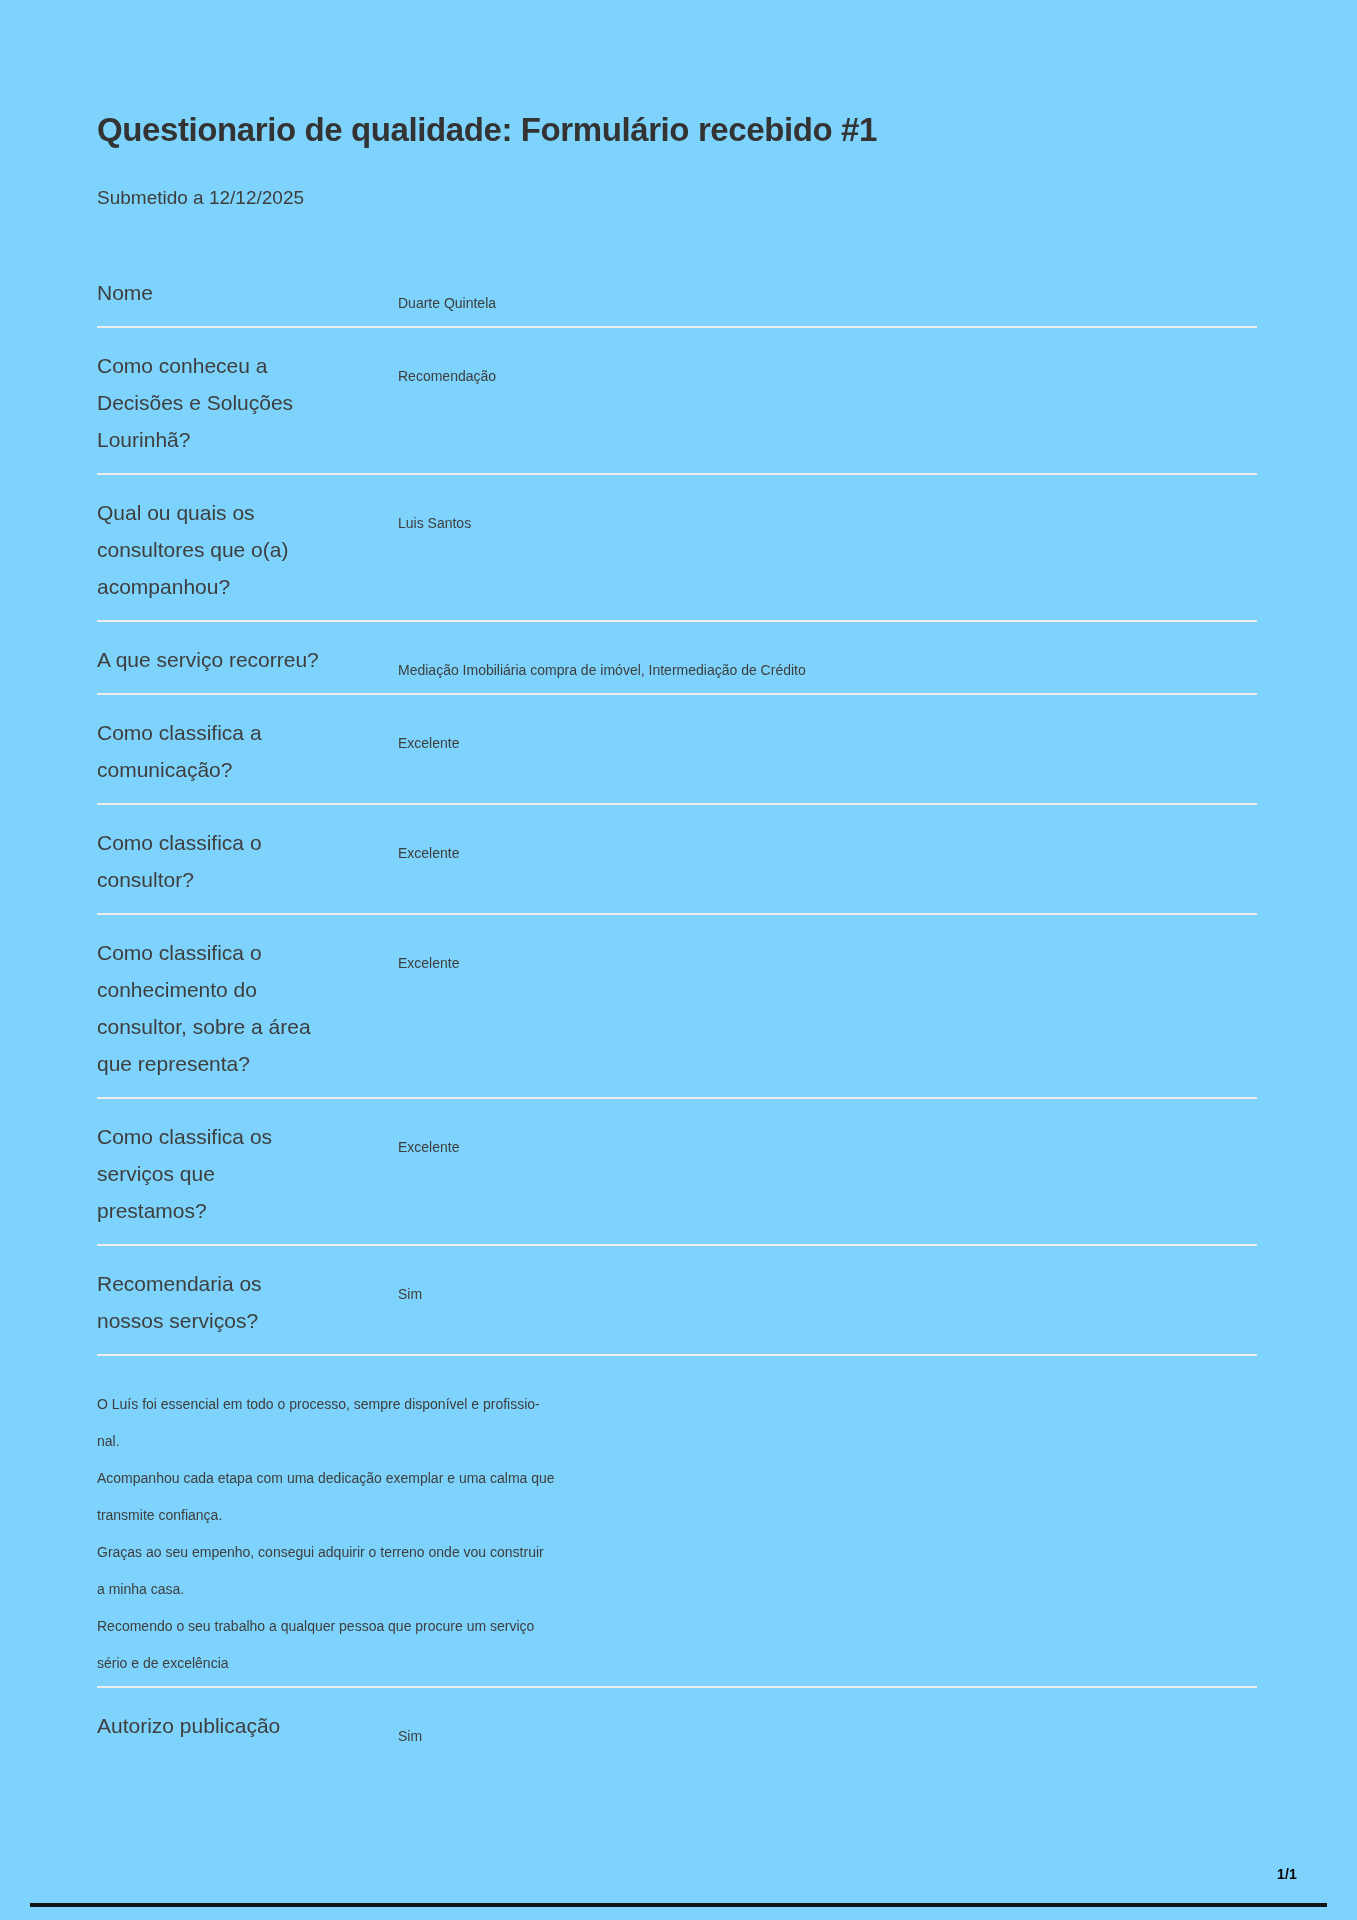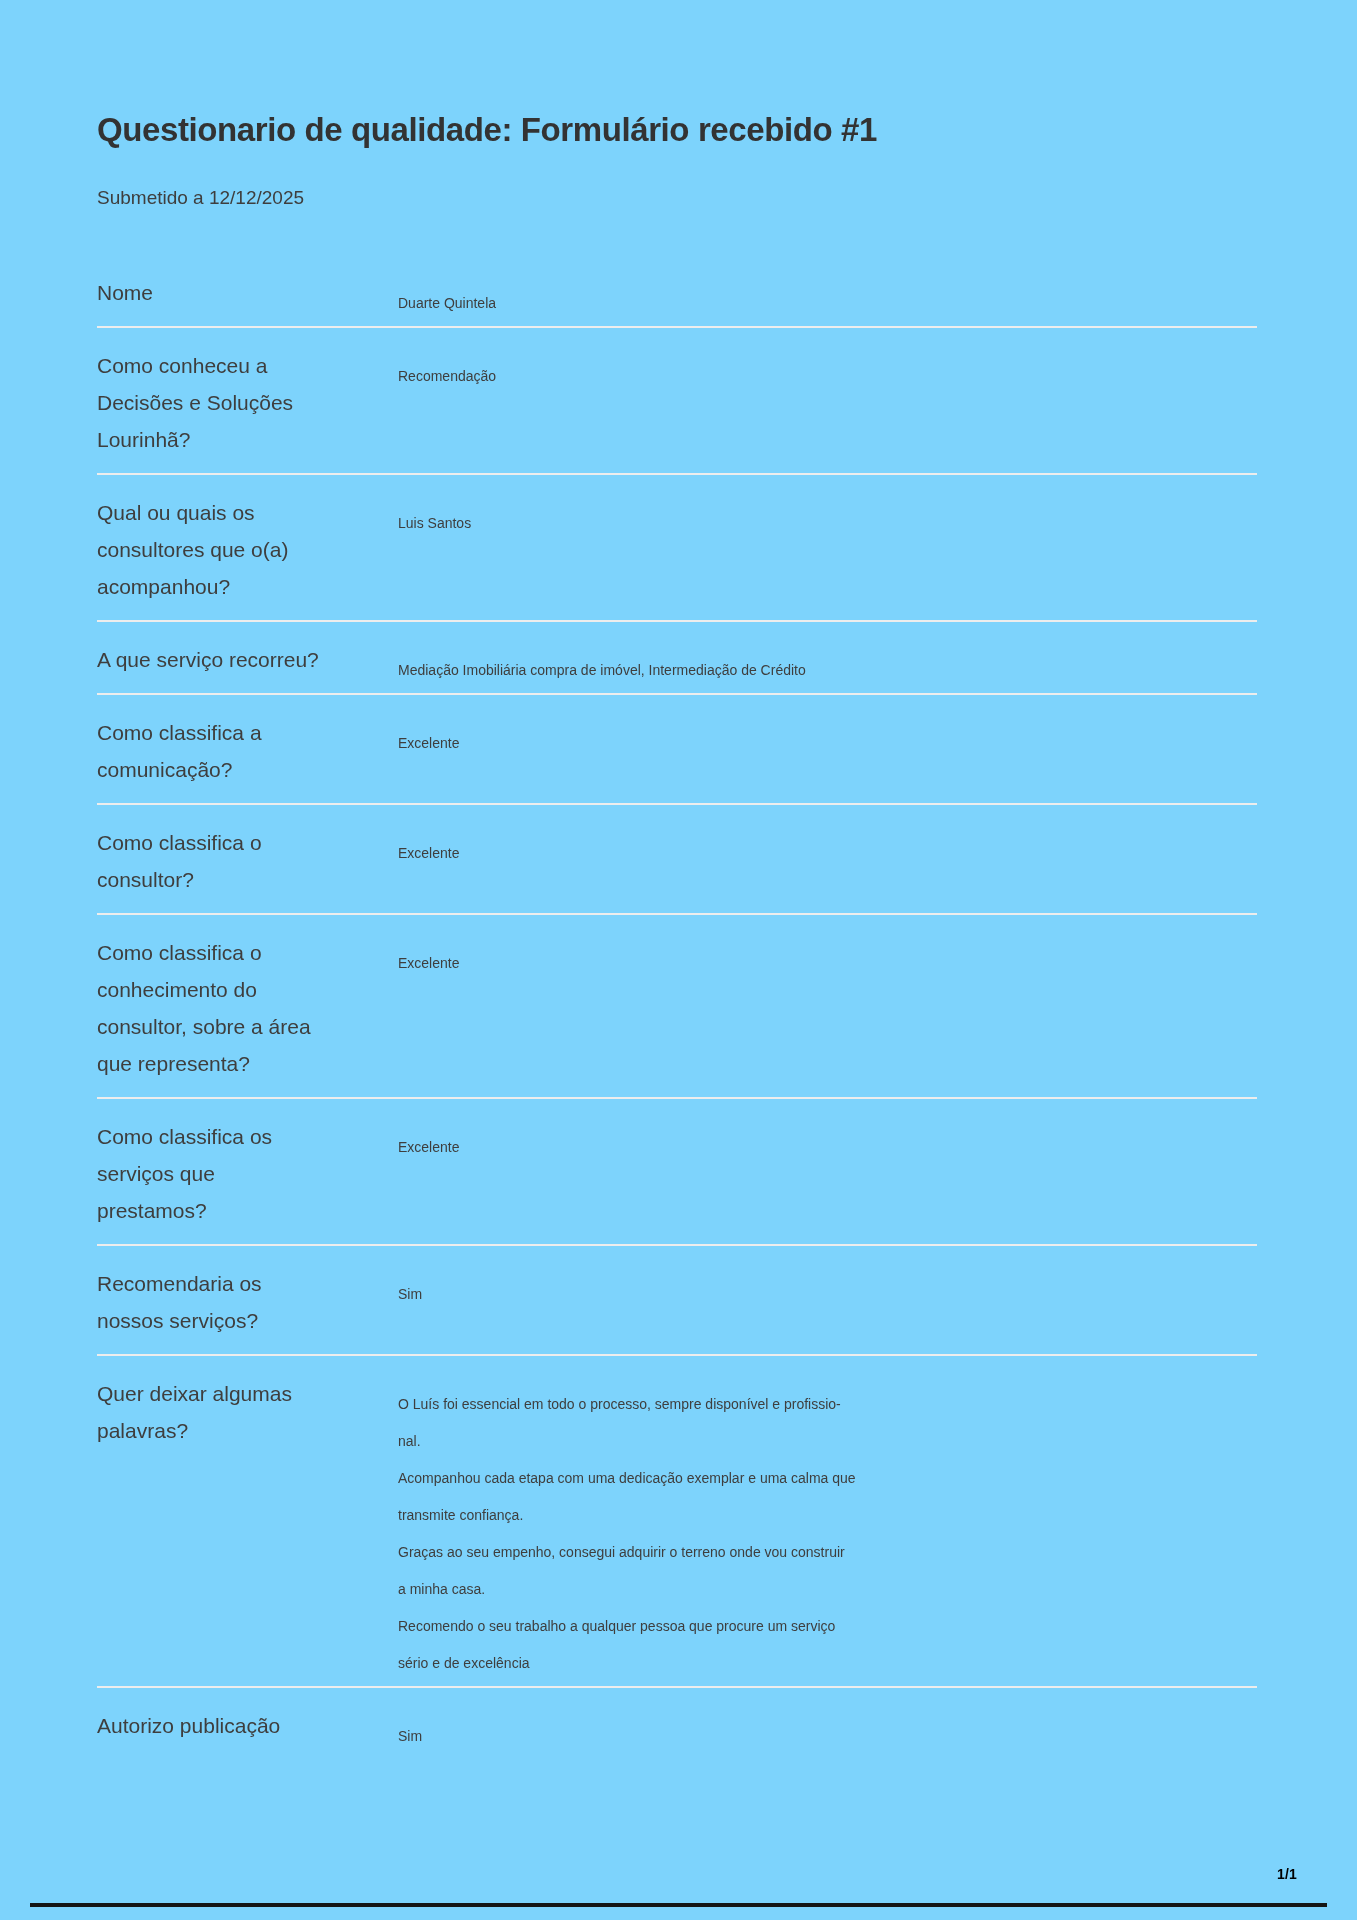--- a/index.html
+++ b/index.html
@@ -136,21 +136,20 @@
     <div class="label">Como classifica os serviços que prestamos?</div>
     <div class="value">Excelente</div>
   </div>
 
   <div class="row">
     <div class="label">Recomendaria os nossos serviços?</div>
     <div class="value">Sim</div>
   </div>
 
   <div class="row">
-    <div class="label">Quer deixar algumas palavras?</div>
     <div class="value">O Luís foi essencial em todo o processo, sempre disponível e profissio-
 nal.
 Acompanhou cada etapa com uma dedicação exemplar e uma calma que
 transmite confiança.
 Graças ao seu empenho, consegui adquirir o terreno onde vou construir
 a minha casa.
 Recomendo o seu trabalho a qualquer pessoa que procure um serviço
 sério e de excelência</div>
   </div>
 

